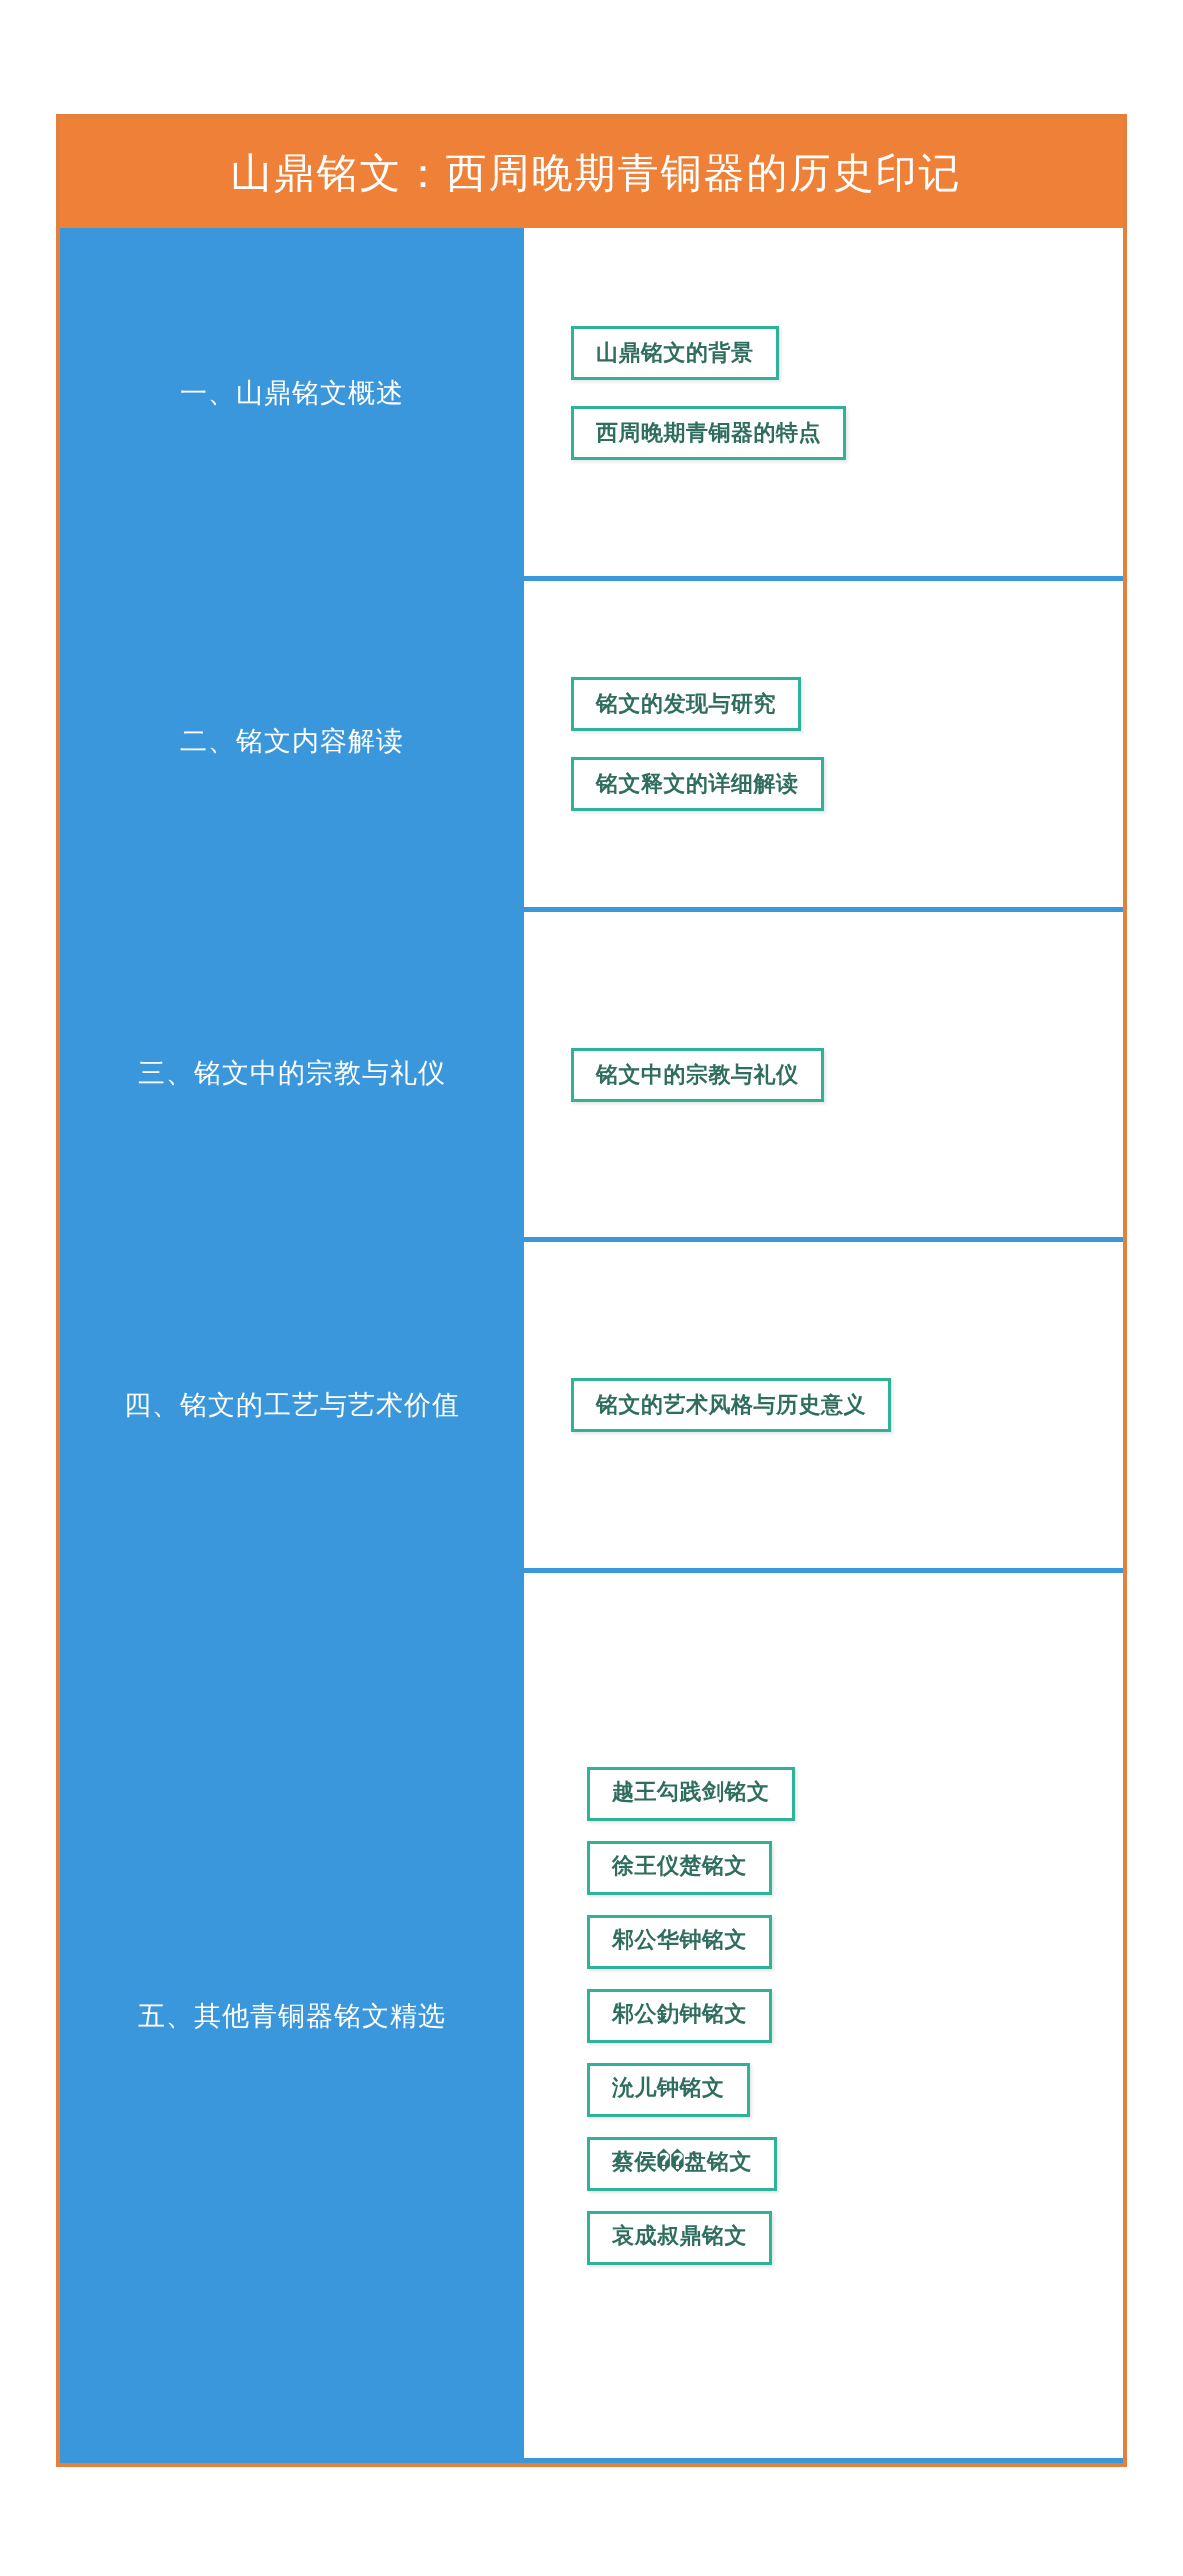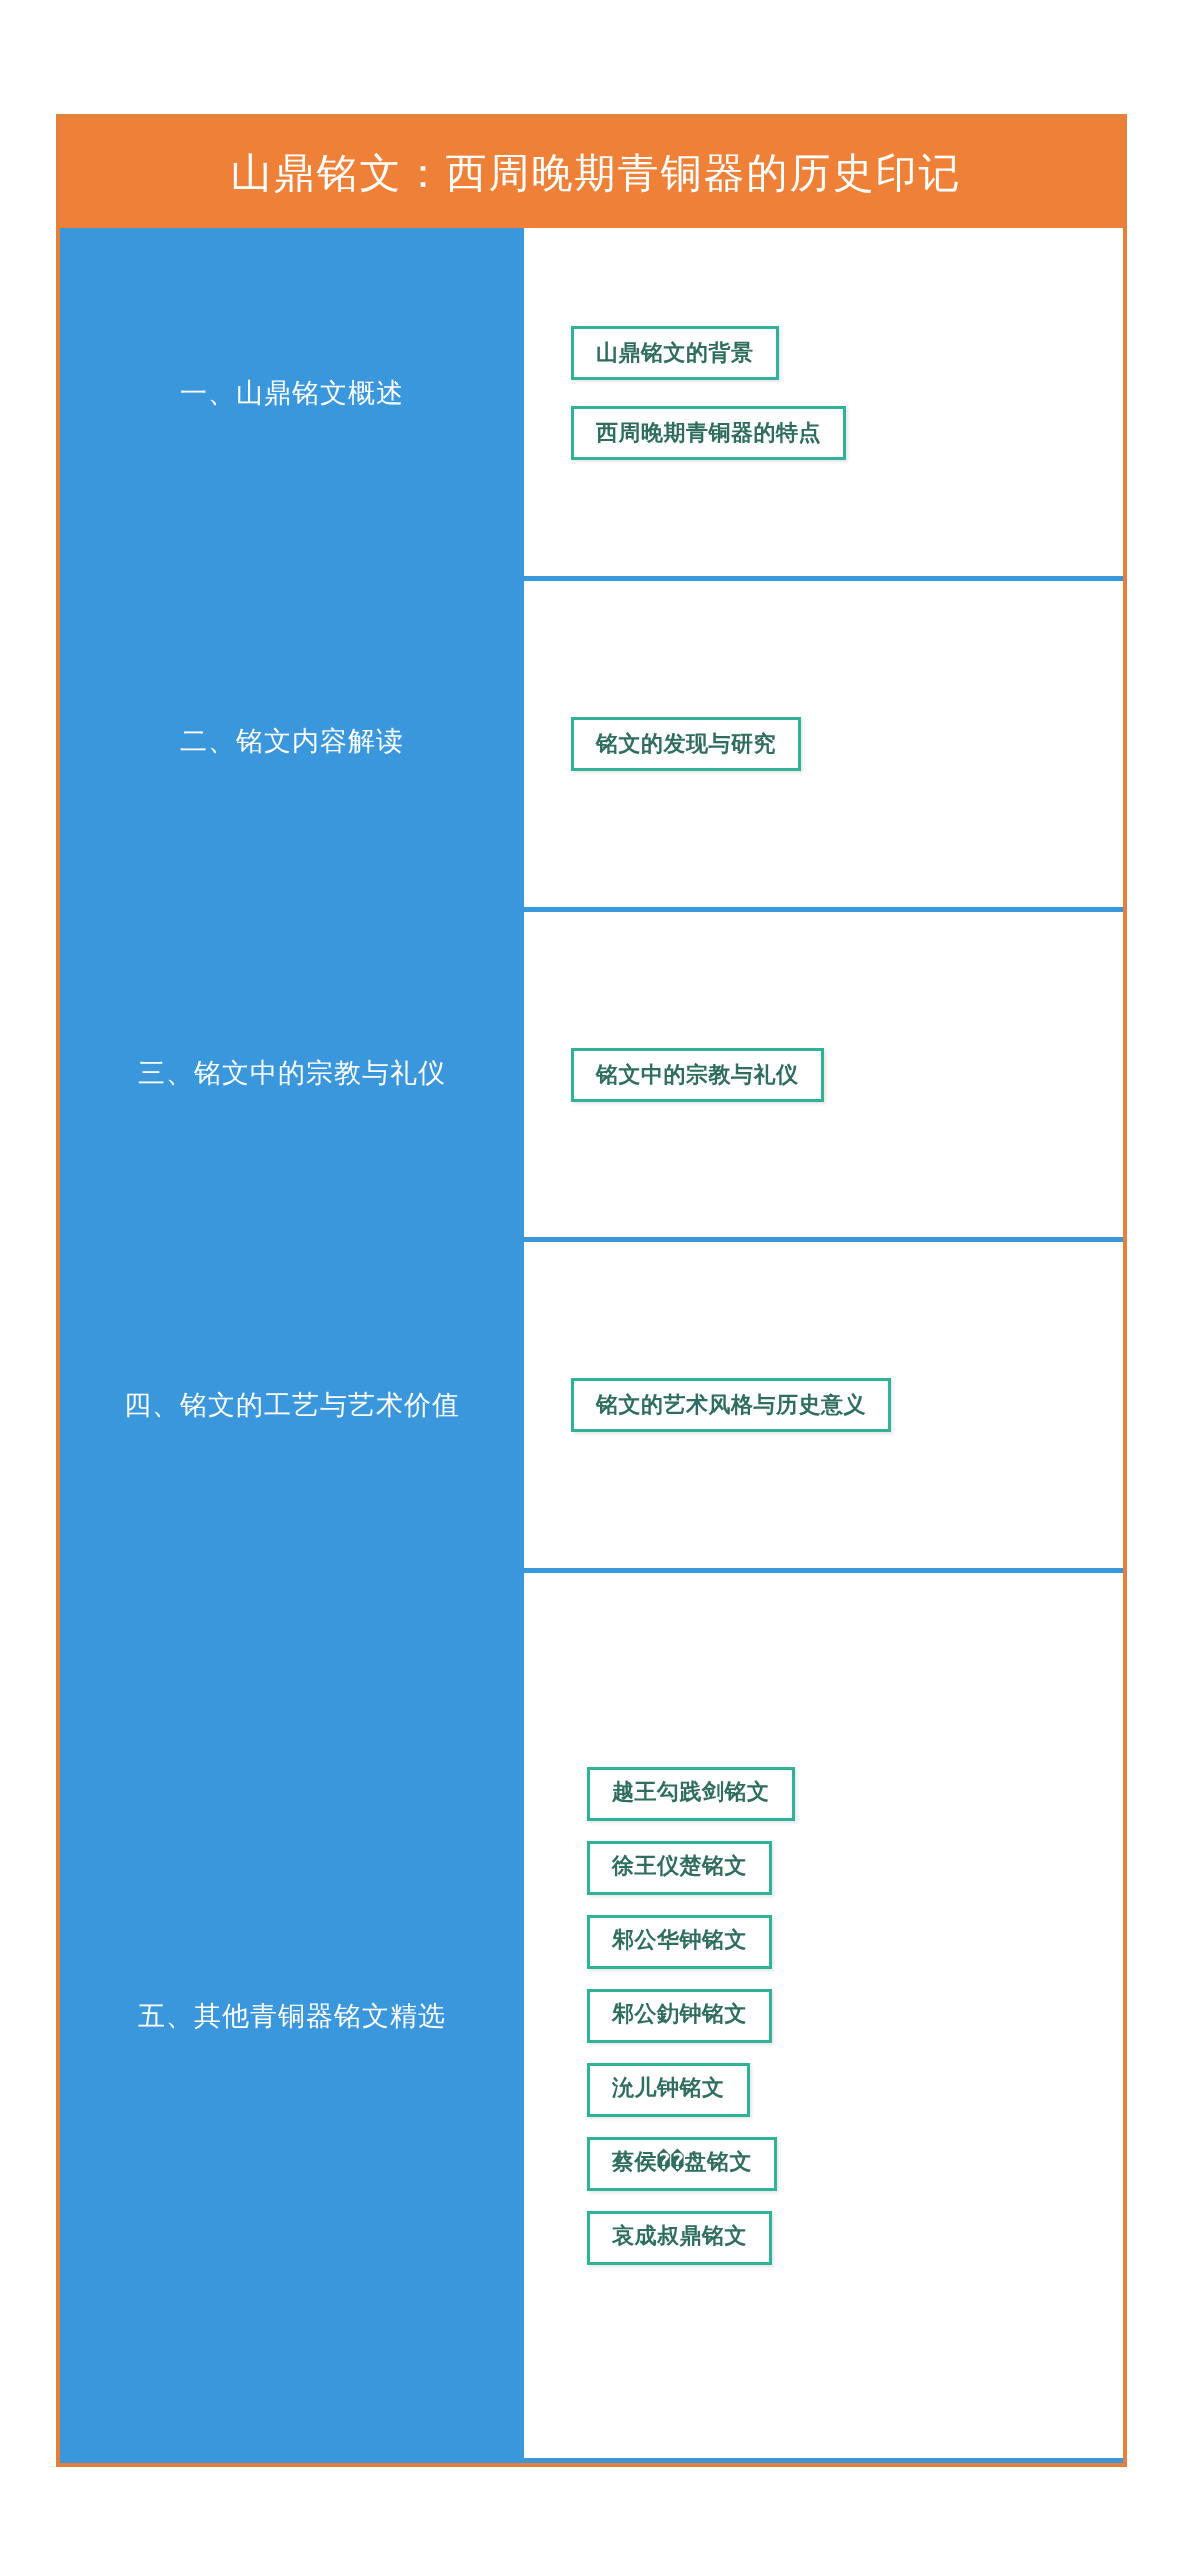--- a/index.html
+++ b/index.html
@@ -160,20 +160,21 @@
 
     <div class="content-col">
 
       <div class="content-cell h1 first">
         <div class="node">山鼎铭文的背景</div>
         <div class="node">西周晚期青铜器的特点</div>
       </div>
 
       <div class="content-cell h2">
         <div class="node">铭文的发现与研究</div>
+        <div class="node">铭文释文的详细解读</div>
       </div>
 
       <div class="content-cell h3">
         <div class="node">铭文中的宗教与礼仪</div>
       </div>
 
       <div class="content-cell h4">
         <div class="node">铭文的艺术风格与历史意义</div>
       </div>
 

